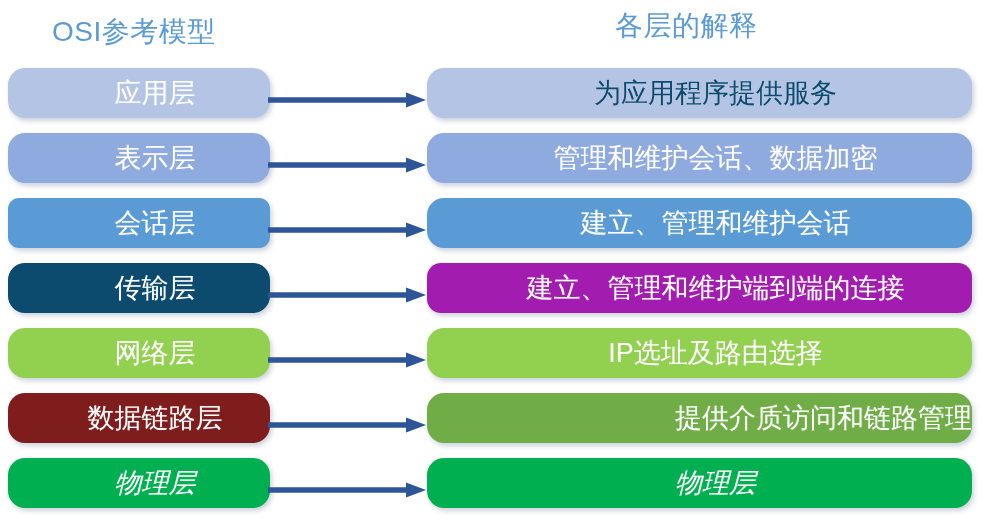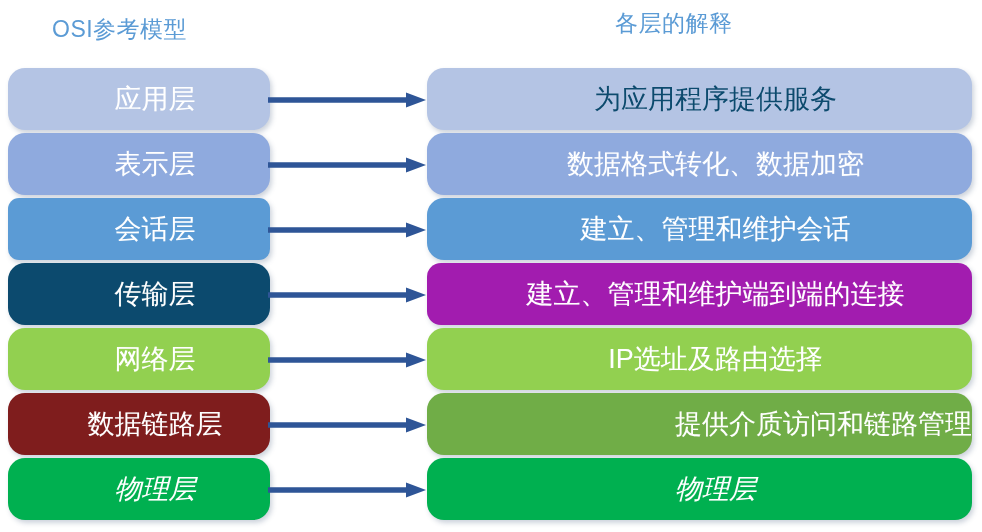--- a/index.html
+++ b/index.html
@@ -20,21 +20,21 @@
     position: absolute;
     left: 0;
     top: 0;
     width: 982px;
     height: 532px;
   }
 
   
   .heading {
     position: absolute;
-    font-size: 23px;
+    font-size: 28px;
     font-weight: 400;
     white-space: nowrap;
     letter-spacing: 0.5px;
     line-height: 1;
   }
   #heading-left {
     left: 52px;
     top: 18px;
   }
   #heading-right {
@@ -46,21 +46,21 @@
   .row {
     position: absolute;
     left: 0;
     width: 982px;
     height: 62px;
   }
 
   .pill {
     position: absolute;
     top: 0;
-    height: 62px;
+    height: 50px;
     border-radius: 17px;
     box-sizing: border-box;
     display: flex;
     align-items: center;
     justify-content: center;
     color: #ffffff;
     font-size: 27px;
     line-height: 1;
     white-space: nowrap;
     box-shadow: 2px 3px 5px rgba(90, 110, 140, 0.30);
@@ -120,21 +120,21 @@
       <div class="row" style="top: 133px;">
         <div class="pill pill-left" style="background: rgb(143, 170, 222); color: rgb(255, 255, 255);">
           <span class="pill-label">表示层</span>
         </div>
         <div class="arrow">
           <svg width="158" height="16" viewBox="0 0 158 16" xmlns="http://www.w3.org/2000/svg">
             <path d="M0 5.2 H138 V0.6 L158 8 L138 15.4 V10.8 H0 Z" fill="#2e5597"></path>
           </svg>
         </div>
         <div class="pill pill-right" style="background: rgb(143, 170, 222); color: rgb(255, 255, 255);">
-          <span class="pill-label">数据格式转化、数据加密</span>
+          <span class="pill-label">管理和维护会话、数据加密</span>
         </div>
       </div>
       <div class="row" style="top: 198px;">
         <div class="pill pill-left" style="background: rgb(91, 155, 213); color: rgb(255, 255, 255); border-radius: 11px;">
           <span class="pill-label">会话层</span>
         </div>
         <div class="arrow">
           <svg width="158" height="16" viewBox="0 0 158 16" xmlns="http://www.w3.org/2000/svg">
             <path d="M0 5.2 H138 V0.6 L158 8 L138 15.4 V10.8 H0 Z" fill="#2e5597"></path>
           </svg>

